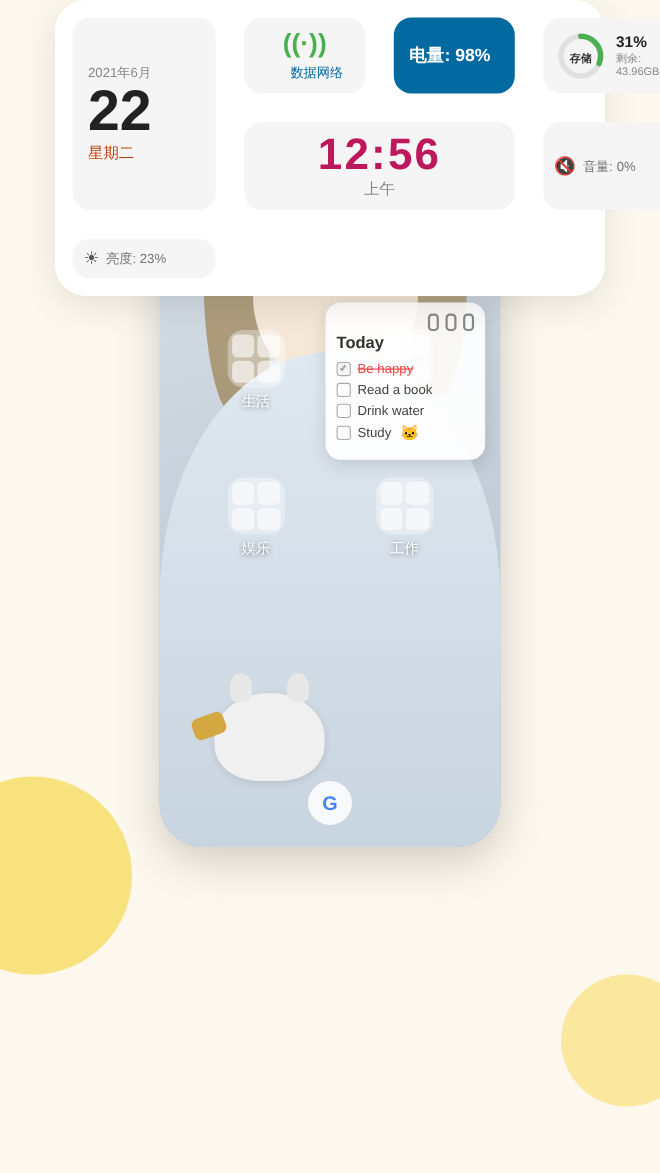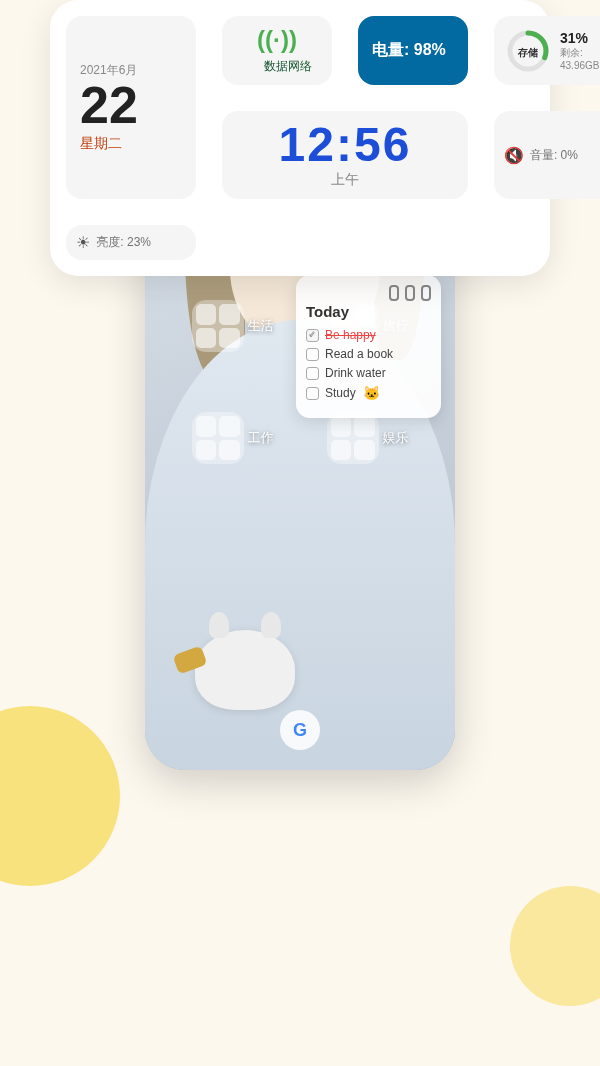--- a/index.html
+++ b/index.html
@@ -121,21 +121,21 @@
       align-items: center;
       justify-content: center;
       gap: 4px;
     }
     .widget-network .net-icon {
       font-size: 22px;
       color: #4caf50;
     }
     .widget-network .net-label {
       font-size: 12px;
-      color: #14532d;
+      color: #0369a1;
       margin-left: 22px;
     }
 
     
     .widget-wifi {
       background: #f5f5f5;
       border-radius: 16px;
       padding: 10px;
       display: flex;
       flex-direction: column;
@@ -252,23 +252,23 @@
       background: #f5f5f5;
       border-radius: 16px;
       padding: 10px 14px;
       display: flex;
       flex-direction: column;
       align-items: center;
       justify-content: center;
       grid-column: 2 / 4;
     }
     .widget-clock .time-big {
-      font-size: 48px;
+      font-size: 40px;
       font-weight: 700;
-      color: #1d4ed8;
+      color: #be185d;
       letter-spacing: 2px;
       line-height: 1;
     }
     .widget-clock .am-pm {
       font-size: 14px;
       color: #888;
       margin-top: 2px;
     }
 
     
@@ -319,21 +319,21 @@
       right: 0;
       padding: 0 20px;
     }
     .folder-row {
       display: flex;
       justify-content: space-around;
       margin-bottom: 60px;
     }
     .folder-item {
       display: flex;
-      flex-direction: row;
+      flex-direction: column;
       align-items: center;
       gap: 4px;
     }
     .folder-icons {
       display: grid;
       grid-template-columns: 1fr 1fr;
       gap: 3px;
       width: 52px;
       height: 52px;
       background: rgba(255,255,255,0.35);
@@ -536,30 +536,30 @@
         </div>
       </div>
       <div class="folder-row">
         <div class="folder-item">
           <div class="folder-icons">
             <div class="fi"></div>
             <div class="fi"></div>
             <div class="fi"></div>
             <div class="fi"></div>
           </div>
-          <div class="folder-name">工作</div>
+          <div class="folder-name">娱乐</div>
         </div>
         <div class="folder-item">
           <div class="folder-icons">
             <div class="fi"></div>
             <div class="fi"></div>
             <div class="fi"></div>
             <div class="fi"></div>
           </div>
-          <div class="folder-name">娱乐</div>
+          <div class="folder-name">工作</div>
         </div>
       </div>
     </div>
 
     <div class="todo-widget">
 
       <div style="display:flex; justify-content:flex-end; margin-bottom:2px;">
         <div style="display:flex; gap:6px;">
           <div style="width:10px;height:16px;border:2.5px solid #888;border-radius:4px;"></div>
           <div style="width:10px;height:16px;border:2.5px solid #888;border-radius:4px;"></div>

